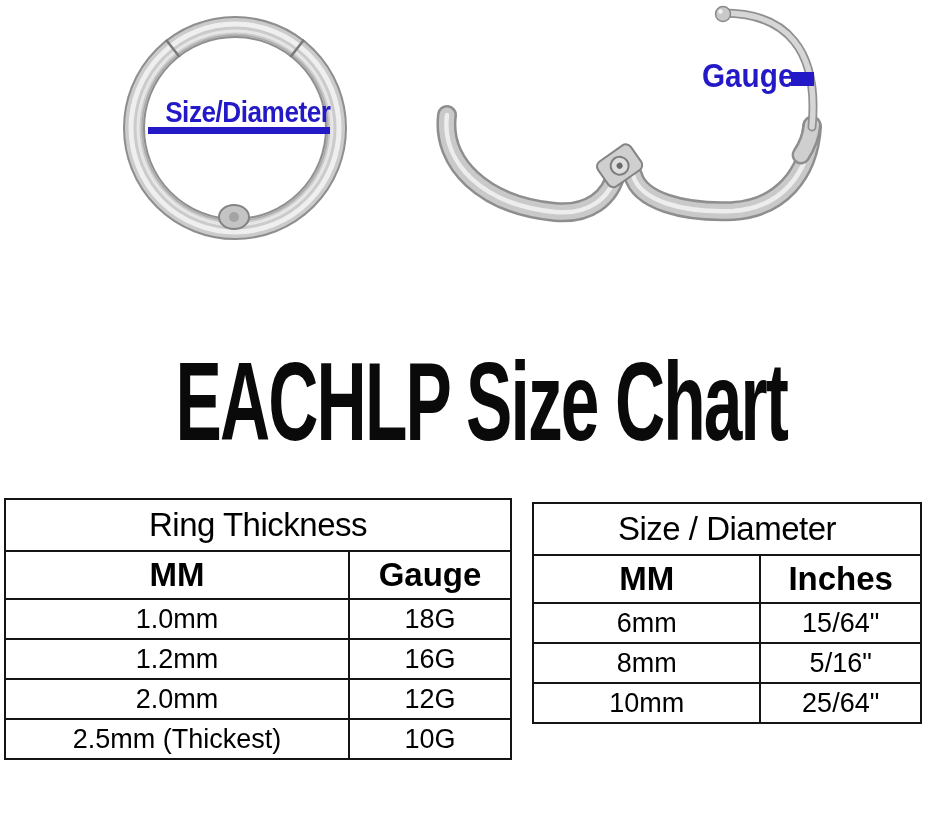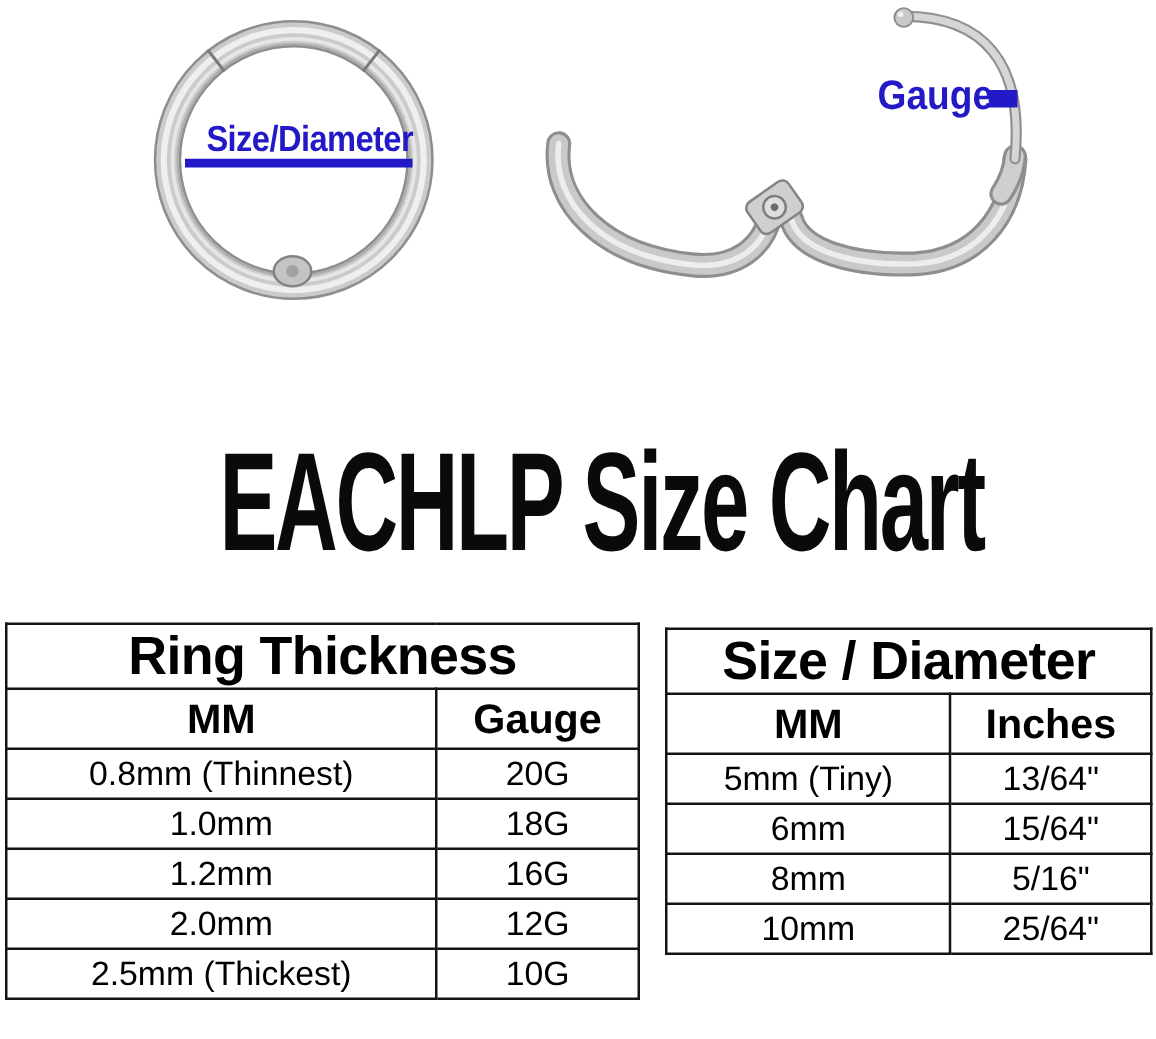--- a/index.html
+++ b/index.html
@@ -12,21 +12,21 @@
   .diameter-line{position:absolute;left:148px;top:127px;width:182px;height:7px;background:#2319c6;}
   .gauge-label{position:absolute;left:702px;top:59px;font-size:33px;font-weight:600;color:#2319c6;
     line-height:33px;transform:scaleX(0.9);transform-origin:0 0;}
   .gauge-marker{position:absolute;left:791px;top:72px;width:23px;height:14px;background:#2319c6;}
   .page-title{position:absolute;left:0;top:352px;width:925px;text-align:center;
     font-size:112px;font-weight:700;line-height:100px;color:#0a0a0a;
     transform:scaleX(0.62);transform-origin:462px 0;letter-spacing:-3px;white-space:nowrap;}
   table.sizetbl{position:absolute;border-collapse:collapse;table-layout:fixed;background:#fff;
     text-align:center;color:#000;}
   table.sizetbl td{border:2px solid #141414;padding:0;overflow:hidden;white-space:nowrap;}
-  td.grp{font-size:43px;font-weight:700;height:50px;letter-spacing:-0.5px;}
+  td.grp{font-size:33px;font-weight:400;height:50px;letter-spacing:-0.5px;}
   td.hdr{font-size:33px;font-weight:700;height:46px;}
   td.dat{font-size:27px;font-weight:400;height:38px;}
   #tbl-left{left:4px;top:498px;width:508px;}
   #tbl-right{left:532px;top:502px;width:390px;}
 </style>
 </head>
 <body>
 
 <div class="canvas">
 
@@ -86,24 +86,20 @@
       </colgroup>
     <tbody>
         <tr>
       <td class="grp" colspan="2">Ring Thickness</td>
     </tr>
     <tr>
       <td class="hdr">MM</td>
       <td class="hdr">Gauge</td>
     </tr>
     <tr>
-      <td class="dat">0.8mm (Thinnest)</td>
-      <td class="dat">20G</td>
-    </tr>
-    <tr>
       <td class="dat">1.0mm</td>
       <td class="dat">18G</td>
     </tr>
     <tr>
       <td class="dat">1.2mm</td>
       <td class="dat">16G</td>
     </tr>
     <tr>
       <td class="dat">2.0mm</td>
       <td class="dat">12G</td>
@@ -122,24 +118,20 @@
       </colgroup>
     <tbody>
         <tr>
       <td class="grp" colspan="2">Size / Diameter</td>
     </tr>
     <tr>
       <td class="hdr">MM</td>
       <td class="hdr">Inches</td>
     </tr>
     <tr>
-      <td class="dat">5mm (Tiny)</td>
-      <td class="dat">13/64"</td>
-    </tr>
-    <tr>
       <td class="dat">6mm</td>
       <td class="dat">15/64"</td>
     </tr>
     <tr>
       <td class="dat">8mm</td>
       <td class="dat">5/16"</td>
     </tr>
     <tr>
       <td class="dat">10mm</td>
       <td class="dat">25/64"</td>

